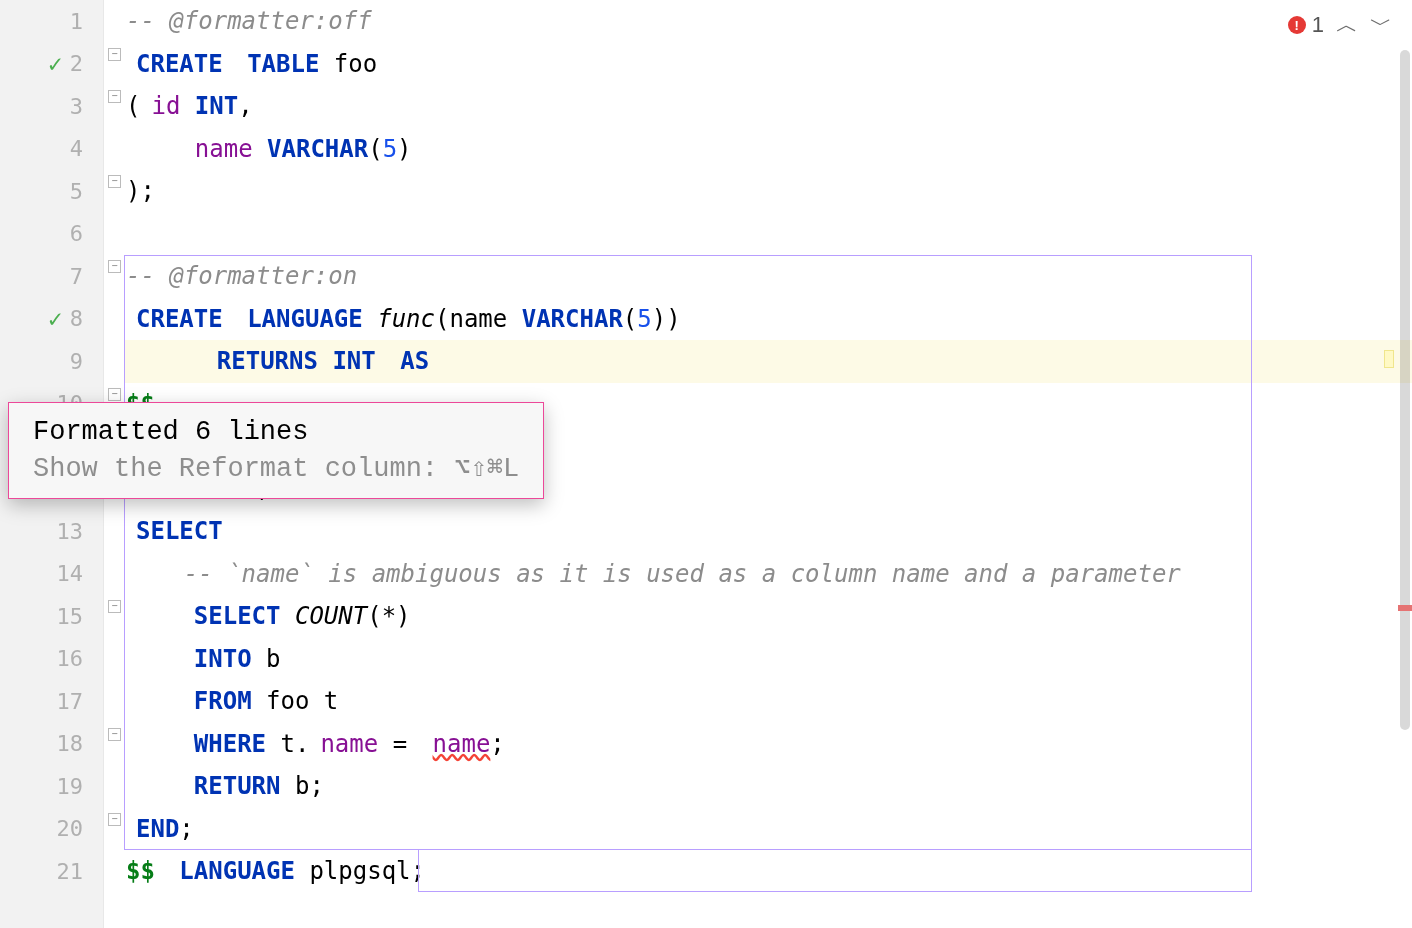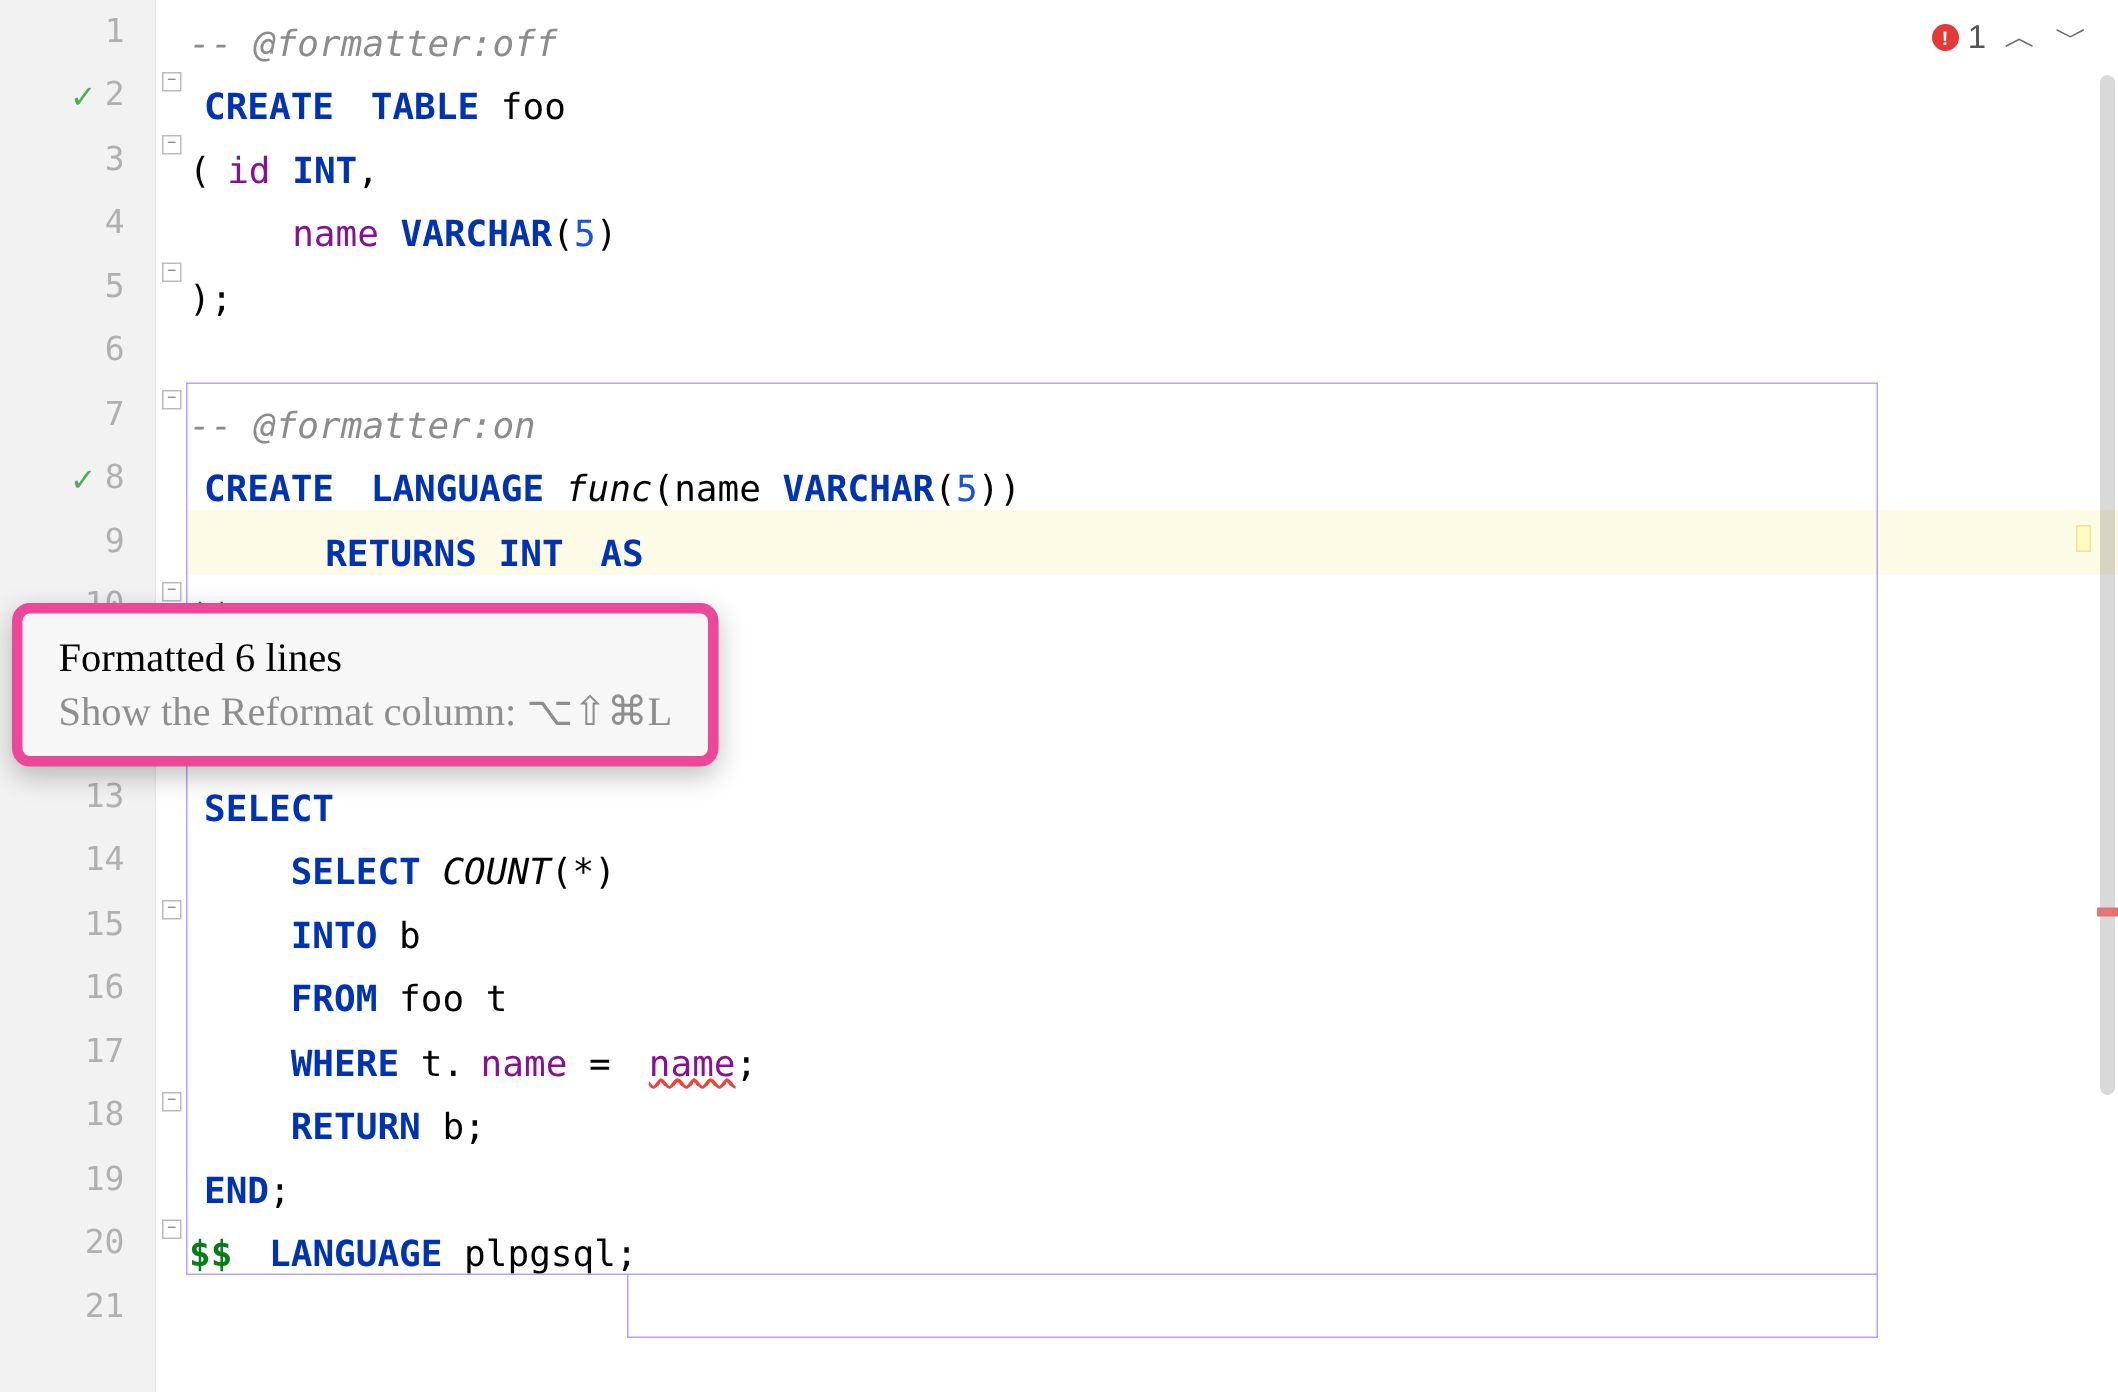--- a/index.html
+++ b/index.html
@@ -58,21 +58,21 @@
   color: #888;
 }
 .code-area {
   flex: 1;
   position: relative;
   background: #fff;
 }
 .code-line {
   height: 42.5px;
   display: flex;
-  align-items: flex-end;
+  align-items: center;
   white-space: pre;
   padding-left: 2px;
 }
 .line-highlight {
   background: #fdfae6;
   padding-left: 25px;
 }
 .selection-box {
   position: absolute;
   border: 1px solid #b89eff;
@@ -88,26 +88,26 @@
 .dollar { color: #067d17; font-weight: bold; }
 .plain { color: #000; }
 .paren { color: #000; }
 .underline-err {
   text-decoration: wavy underline #f44336;
   text-decoration-skip-ink: none;
 }
 .tooltip {
   position: absolute;
   background: #f7f7f7;
-  border: 7px solid #ec4899;
-  border-radius: 12px;
+  border: 1px solid #ec4899;
+  border-radius: 0;
   padding: 14px 24px;
   box-shadow: 0 6px 18px rgba(0,0,0,0.25);
   z-index: 100;
-  font-family: Liberation Serif, serif;
+  font-family: Liberation Mono, monospace;
 }
 .tooltip-title {
   font-size: 27px;
   color: #000;
   margin-bottom: 4px;
 }
 .tooltip-sub {
   font-size: 27px;
   color: #8e8e8e;
 }
@@ -273,20 +273,21 @@
     <div class="code-line"><span>    </span><span class="ident">name</span><span> </span><span class="type">VARCHAR</span><span class="paren">(</span><span class="num">5</span><span class="paren">)</span></div>
     <div class="code-line"><span class="paren">);</span></div>
     <div class="code-line"></div>
     <div class="code-line"><span class="comment">-- @formatter:on</span></div>
     <div class="code-line"><span class="kw">CREATE</span><span> </span><span class="kw">LANGUAGE</span><span> </span><span class="func">func</span><span class="paren">(</span><span class="plain">name</span><span> </span><span class="type">VARCHAR</span><span class="paren">(</span><span class="num">5</span><span class="paren">))</span></div>
     <div class="code-line line-highlight"><span>    </span><span class="kw">RETURNS</span><span> </span><span class="type">INT</span><span> </span><span class="kw">AS</span></div>
     <div class="code-line"><span class="dollar">$$</span></div>
     <div class="code-line"></div>
     <div class="code-line"><span>    </span><span class="plain">b</span><span> </span><span class="type">INT</span><span class="plain">;</span></div>
     <div class="code-line"><span class="kw">SELECT</span></div>
+    <div class="code-line"><span>    </span><span class="comment">-- `name` is ambiguous as it is used as a column name and a parameter</span></div>
     <div class="code-line"><span>    </span><span class="kw">SELECT</span><span> </span><span class="func">COUNT</span><span class="paren">(</span><span class="plain">*</span><span class="paren">)</span></div>
     <div class="code-line"><span>    </span><span class="kw">INTO</span><span> </span><span class="plain">b</span></div>
     <div class="code-line"><span>    </span><span class="kw">FROM</span><span> </span><span class="plain">foo</span><span> </span><span class="plain">t</span></div>
     <div class="code-line"><span>    </span><span class="kw">WHERE</span><span> </span><span class="plain">t</span><span class="plain">.</span><span class="ident">name</span><span class="plain"> = </span><span class="ident underline-err">name</span><span class="plain">;</span></div>
     <div class="code-line"><span>    </span><span class="kw">RETURN</span><span> </span><span class="plain">b</span><span class="plain">;</span></div>
     <div class="code-line"><span class="kw">END</span><span class="plain">;</span></div>
     <div class="code-line"><span class="dollar">$$</span><span> </span><span class="kw">LANGUAGE</span><span> </span><span class="plain">plpgsql</span><span class="plain">;</span></div>
 
   </div>
 

